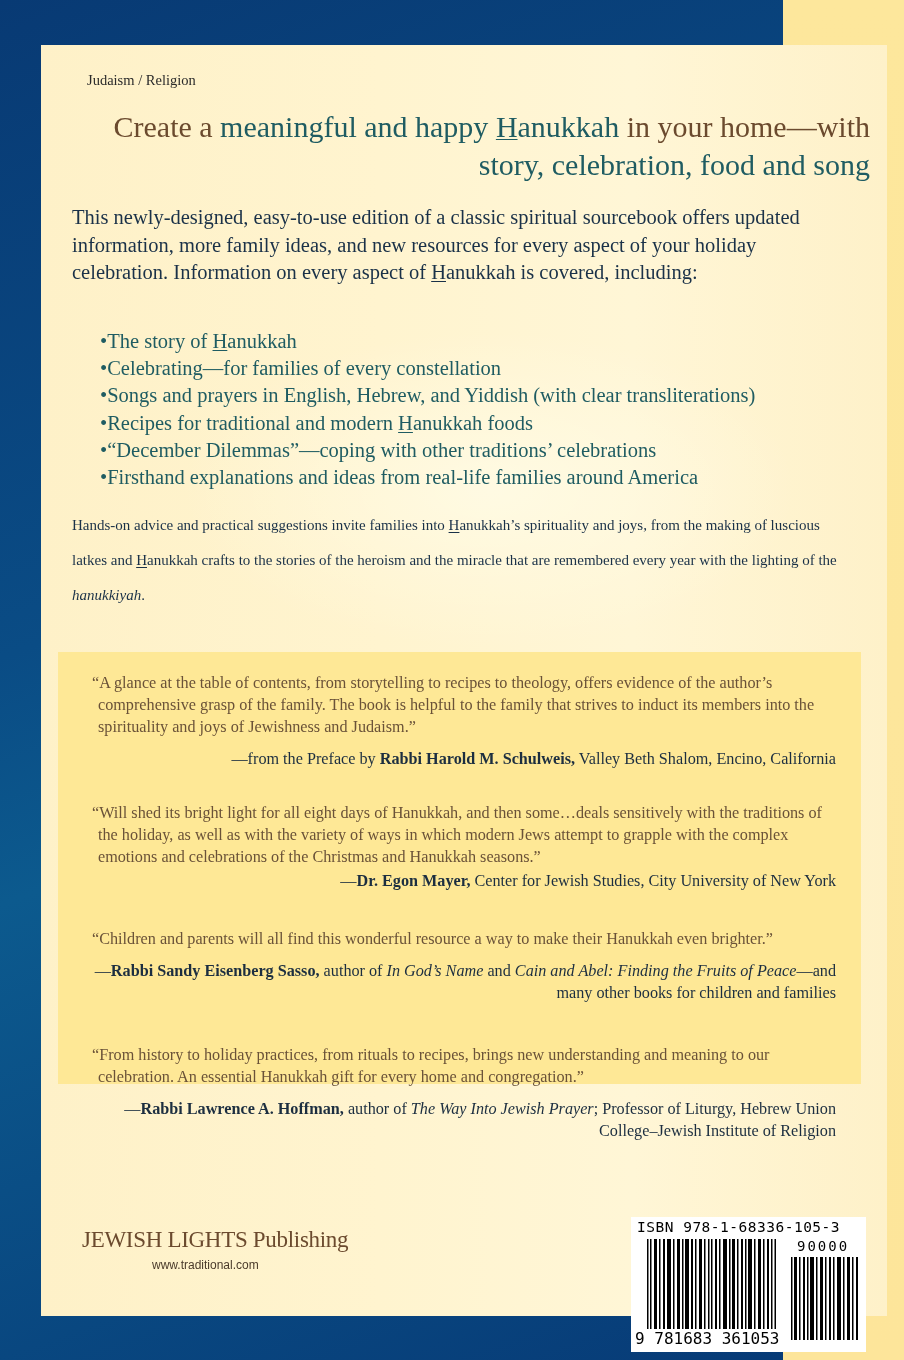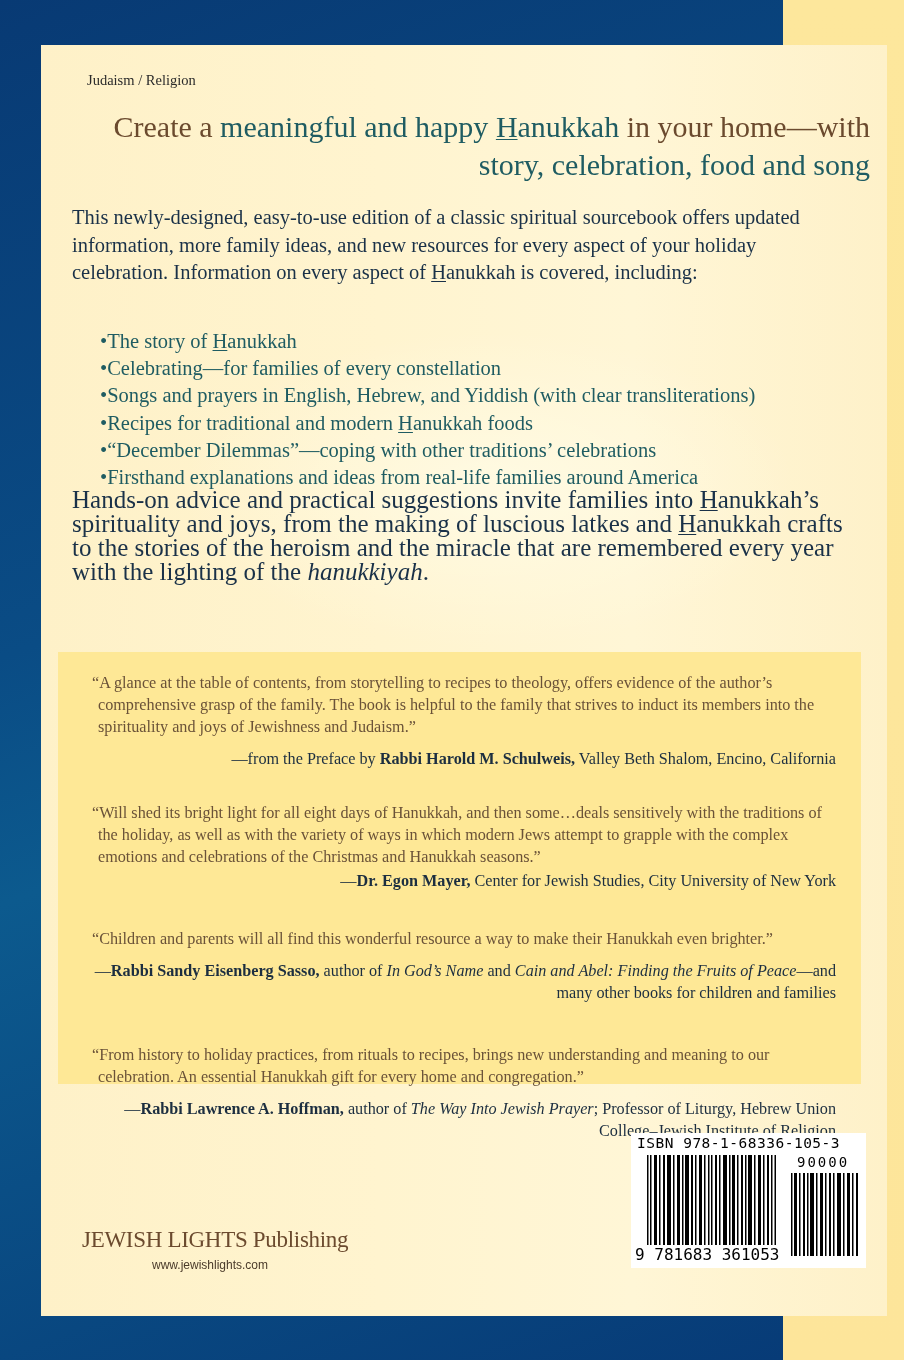--- a/index.html
+++ b/index.html
@@ -40,22 +40,22 @@
   .intro {
     position: absolute; left: 72px; top: 204px; width: 780px;
     font-size: 20.5px; line-height: 27.5px; color: #1a3148;
   }
   .features {
     position: absolute; left: 100px; top: 328px; width: 770px;
     list-style: none; font-size: 20.5px; line-height: 27.2px; color: #1f5c62;
   }
   .features li::before { content: "\2022 "; }
   .body2 {
-    position: absolute; left: 72px; top: 488px; width: 780px;
-    font-size: 25px; line-height: 24px; color: #1a3148;
+    position: absolute; left: 72px; top: 508px; width: 780px;
+    font-size: 15px; line-height: 35px; color: #1a3148;
   }
   .quotes {
     position: absolute; left: 58px; top: 652px; width: 803px; height: 432px;
     background: #fee896;
   }
   .quote {
     position: absolute; left: 28px; width: 750px;
     font-size: 16.2px; line-height: 22px; color: #6a5238;
   }
   .quote .q-text { text-indent: -6px; padding-left: 12px; }
@@ -63,21 +63,21 @@
   .quote .attr b { color: #1c2e40; }
   .publisher {
     position: absolute; left: 82px; top: 1227px;
     font-size: 23px; color: #6b4a2e; letter-spacing: -0.3px;
   }
   .publisher-url {
     position: absolute; left: 152px; top: 1258px;
     font-family: "Liberation Sans", sans-serif; font-size: 12px; color: #4a3a2a;
   }
   .barcode-box {
-    position: absolute; left: 631px; top: 1133px; width: 235px; height: 135px;
+    position: absolute; left: 631px; top: 1217px; width: 235px; height: 135px;
     background: #ffffff;
   }
   .isbn-text {
     position: absolute; left: 6px; top: 2px;
     font-family: "DejaVu Sans Mono", monospace; font-size: 14.5px; color: #000;
     letter-spacing: 0.5px;
   }
   .bars-main { position: absolute; left: 16px; top: 22px; width: 130px; height: 100px; }
   .bars-addon { position: absolute; left: 160px; top: 40px; width: 70px; height: 83px; }
   .addon-num {
@@ -135,21 +135,21 @@
     <div class="q-text">“Children and parents will all find this wonderful resource a way to make their Hanukkah even brighter.”</div>
     <div class="attr" style="margin-top:10px;"><span>—</span><b>Rabbi Sandy Eisenberg Sasso,</b><span> author of </span><i>In God’s Name</i><span> and </span><i>Cain and Abel: Finding the Fruits of Peace</i><span>—and many other books for children and families</span></div>
   </div>
   <div class="quote" style="top:392px;">
     <div class="q-text">“From history to holiday practices, from rituals to recipes, brings new understanding and meaning to our celebration. An essential Hanukkah gift for every home and congregation.”</div>
     <div class="attr"><span>—</span><b>Rabbi Lawrence A. Hoffman,</b><span> author of </span><i>The Way Into Jewish Prayer</i><span>; Professor of Liturgy, Hebrew Union College–Jewish Institute of Religion</span></div>
   </div>
 </div>
 
 <div class="publisher">JEWISH LIGHTS Publishing</div>
-<div class="publisher-url">www.jewishlights.com</div>
+<div class="publisher-url">www.traditional.com</div>
 
 <div class="barcode-box">
   <div class="isbn-text">ISBN 978-1-68336-105-3</div>
   <svg class="bars-main" viewBox="0 0 130 100" preserveAspectRatio="none">
     <g fill="#000">
       <rect x="0" y="0" width="1.5" height="100"></rect>
         <rect x="3" y="0" width="1.5" height="100"></rect>
       <rect x="7" y="0" width="3" height="90"></rect>
         <rect x="12" y="0" width="1.5" height="90"></rect>
       <rect x="16" y="0" width="2" height="90"></rect>

